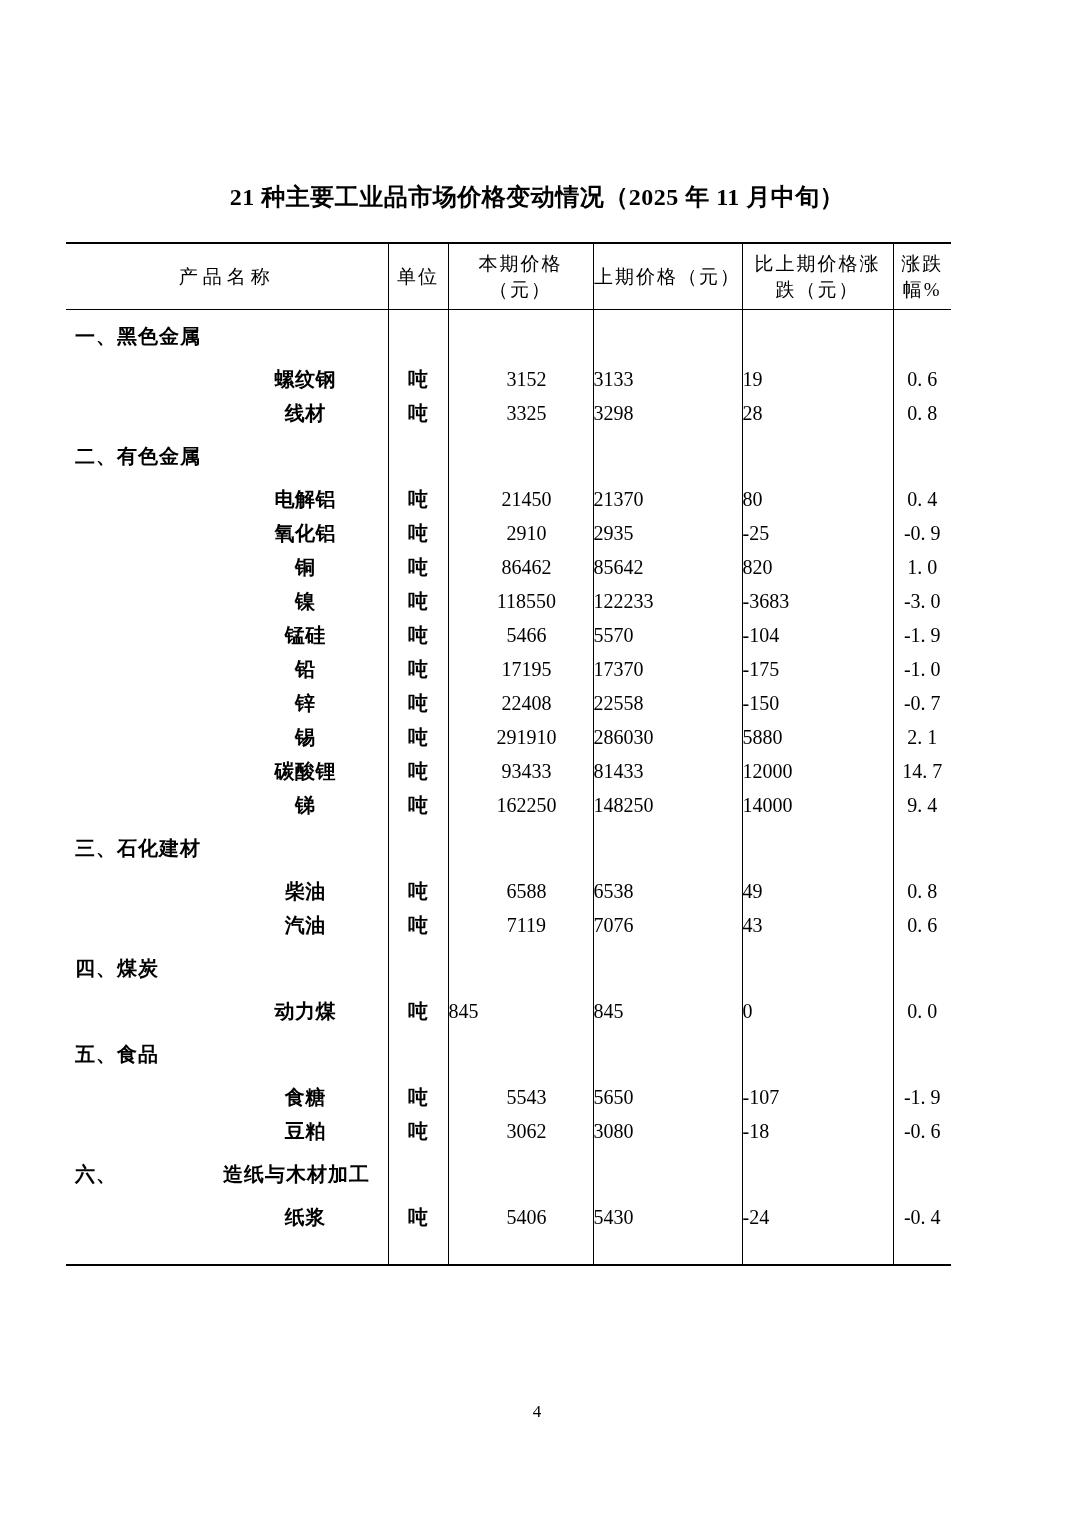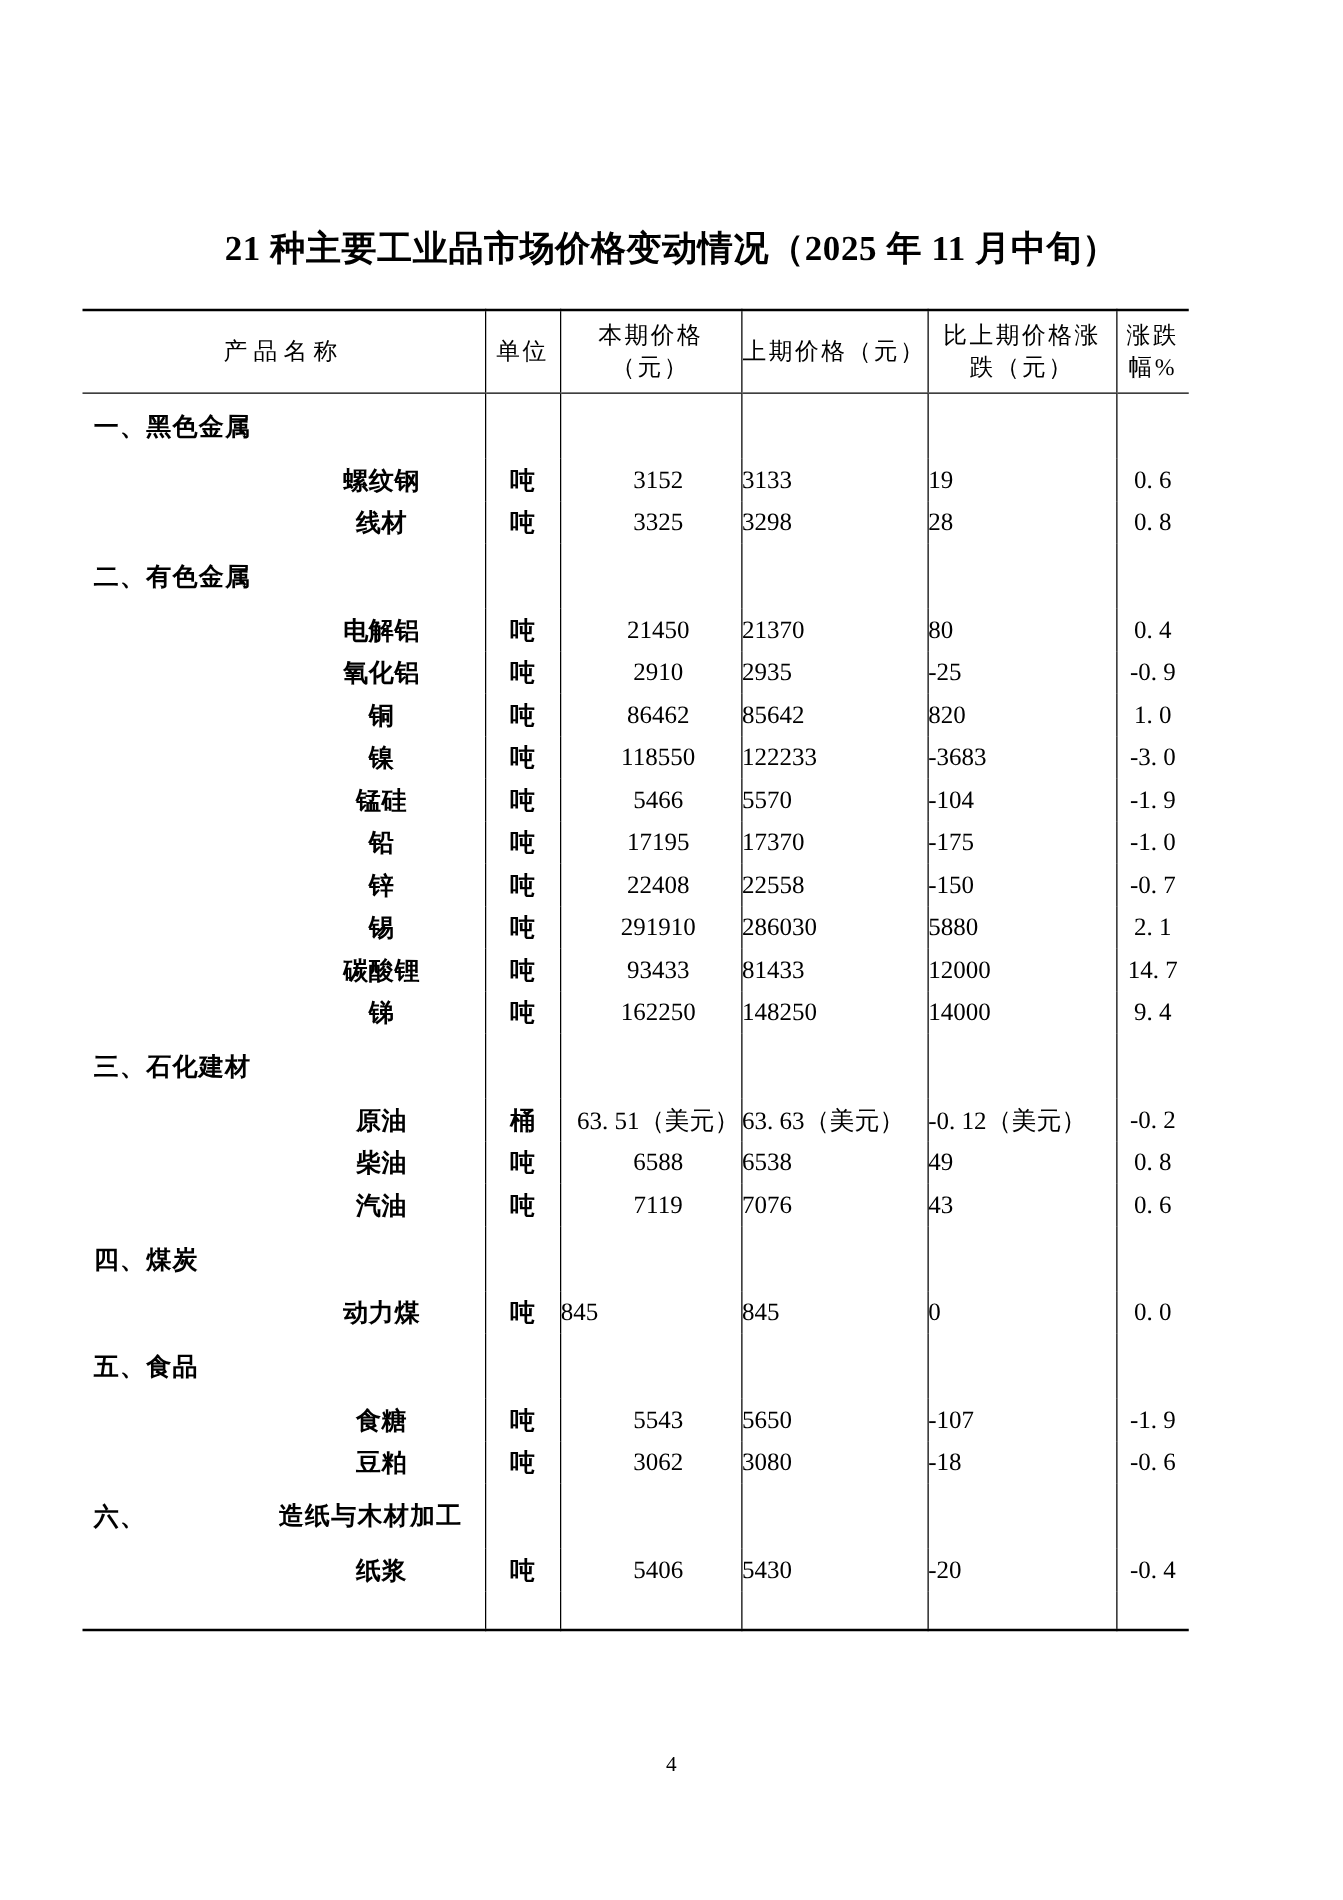--- a/index.html
+++ b/index.html
@@ -7,21 +7,21 @@
     width: 1074px; height: 1520px;
     background: #ffffff; color: #000000;
     font-family: "Liberation Serif", "DejaVu Serif", serif;
     position: relative;
     overflow: hidden;
   }
   .title {
     margin: 0;
     padding-top: 182px;
     text-align: center;
-    font-size: 28px;
+    font-size: 24px;
     font-weight: bold;
     letter-spacing: 0.5px;
     line-height: 1.3;
   }
   table.price-table {
     margin: 29px 0 0 66px;
     width: 885px;
     border-collapse: collapse;
     table-layout: fixed;
     border-top: 2px solid #000;
@@ -228,28 +228,20 @@
       </tr>
       <tr class="section-row">
         <td class="section-cell"><span class="section-label">三、石化建材</span></td>
         <td class="vline"></td>
         <td class="vline"></td>
         <td class="vline"></td>
         <td class="vline"></td>
         <td class="vline"></td>
       </tr>
       <tr class="product-row">
-        <td class="cell-name">原油</td>
-        <td class="vline cell-unit">桶</td>
-        <td class="vline num-center">63. 51（美元）</td>
-        <td class="vline num-right">63. 63（美元）</td>
-        <td class="vline num-right">-0. 12（美元）</td>
-        <td class="vline cell-pct">-0. 2</td>
-      </tr>
-      <tr class="product-row">
         <td class="cell-name">柴油</td>
         <td class="vline cell-unit">吨</td>
         <td class="vline num-center">6588</td>
         <td class="vline num-right">6538</td>
         <td class="vline num-right">49</td>
         <td class="vline cell-pct">0. 8</td>
       </tr>
       <tr class="product-row">
         <td class="cell-name">汽油</td>
         <td class="vline cell-unit">吨</td>
@@ -304,21 +296,21 @@
         <td class="vline"></td>
         <td class="vline"></td>
         <td class="vline"></td>
         <td class="vline"></td>
       </tr>
       <tr class="product-row">
         <td class="cell-name">纸浆</td>
         <td class="vline cell-unit">吨</td>
         <td class="vline num-center">5406</td>
         <td class="vline num-right">5430</td>
-        <td class="vline num-right">-20</td>
+        <td class="vline num-right">-24</td>
         <td class="vline cell-pct">-0. 4</td>
       </tr>
     </tbody>
   <tfoot>
     <tr class="spacer-row">
       <td></td>
       <td class="vline"></td>
       <td class="vline"></td>
       <td class="vline"></td>
       <td class="vline"></td>

